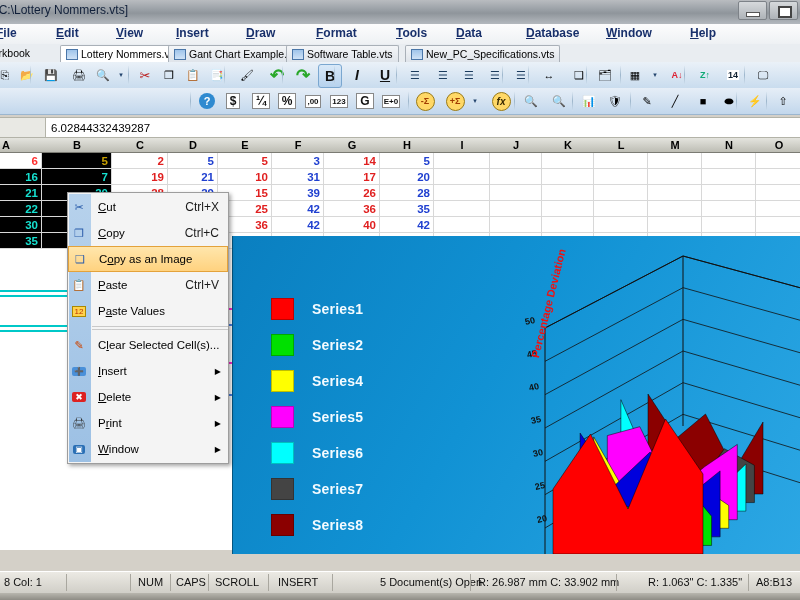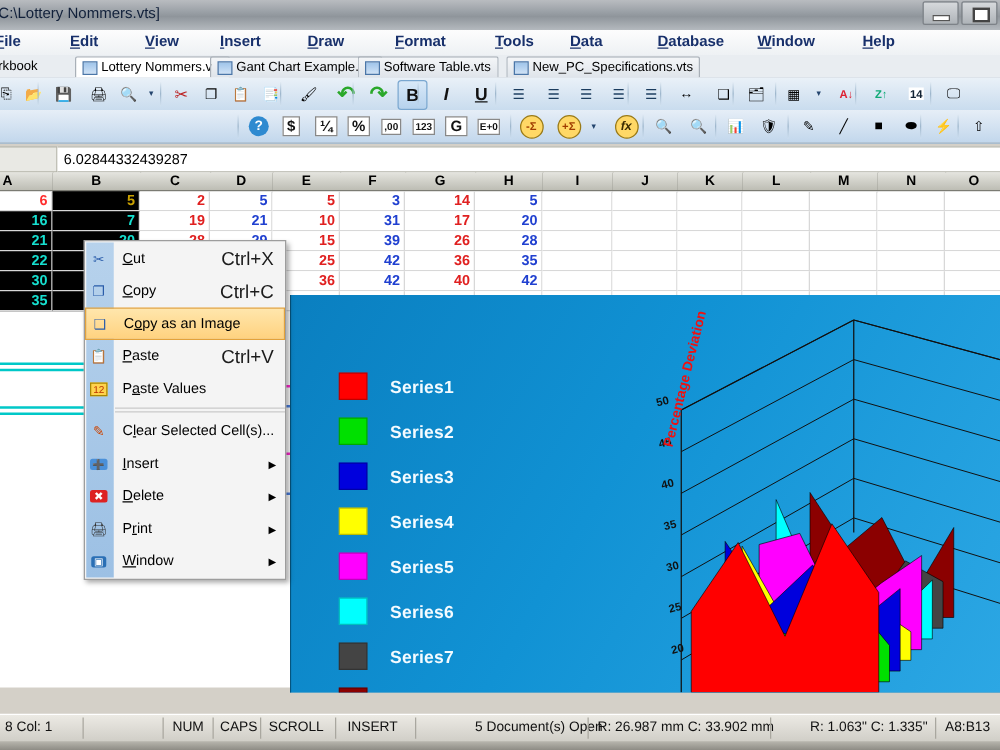--- a/index.html
+++ b/index.html
@@ -118,21 +118,21 @@
   .ctxgutter{position:absolute;left:1px;top:1px;width:22px;bottom:1px;
     background:linear-gradient(180deg,#b7d2ec,#9cc0e4);}
   .ctxitem{position:relative;height:26px;display:flex;align-items:center;
     font-size:11.5px;color:#000;z-index:2;}
   .ctxitem.hl{background:linear-gradient(180deg,#ffe6ac,#ffd27f);
     border:1px solid #e3a23b;height:24px;}
   .ctxico{width:22px;height:26px;flex:none;display:flex;align-items:center;
     justify-content:center;font-size:11px;}
   .ctxlbl{flex:1;padding-left:8px;white-space:nowrap;}
   .ctxlbl u{text-decoration:underline;}
-  .ctxacc{padding-right:9px;color:#1b1b1b;font-size:15px;}
+  .ctxacc{padding-right:9px;color:#1b1b1b;font-size:12px;}
   .ctxarrow{padding-right:7px;font-size:8px;color:#000;}
   .ctxsep{position:relative;height:1px;margin:2px 0 2px 24px;background:#c9c9c9;z-index:2;}
 
   
   .sheetbar{position:absolute;left:0;top:553px;width:800px;height:18px;
     background:#c8c8c0;border-top:1px solid #8c8c84;}
   .shtab{position:absolute;left:-8px;top:1px;height:16px;padding:0 8px 0 8px;
     background:#fff;display:flex;align-items:center;font-size:11px;color:#000;}
   .shslant{position:absolute;left:52px;top:1px;width:0;height:0;
     border-left:10px solid #fff;border-bottom:16px solid transparent;}
@@ -556,24 +556,20 @@
     <div class="legend" id="legend">
         <div class="lgitem">
           <div class="lgsw" style="background: rgb(255, 0, 0);"></div>
           <div class="lglbl">Series1</div>
         </div>
         <div class="lgitem">
           <div class="lgsw" style="background: rgb(0, 224, 0);"></div>
           <div class="lglbl">Series2</div>
         </div>
         <div class="lgitem">
-          <div class="lgsw" style="background: rgb(0, 0, 221);"></div>
-          <div class="lglbl">Series3</div>
-        </div>
-        <div class="lgitem">
           <div class="lgsw" style="background: rgb(255, 255, 0);"></div>
           <div class="lglbl">Series4</div>
         </div>
         <div class="lgitem">
           <div class="lgsw" style="background: rgb(255, 0, 255);"></div>
           <div class="lglbl">Series5</div>
         </div>
         <div class="lgitem">
           <div class="lgsw" style="background: rgb(0, 255, 255);"></div>
           <div class="lglbl">Series6</div>

